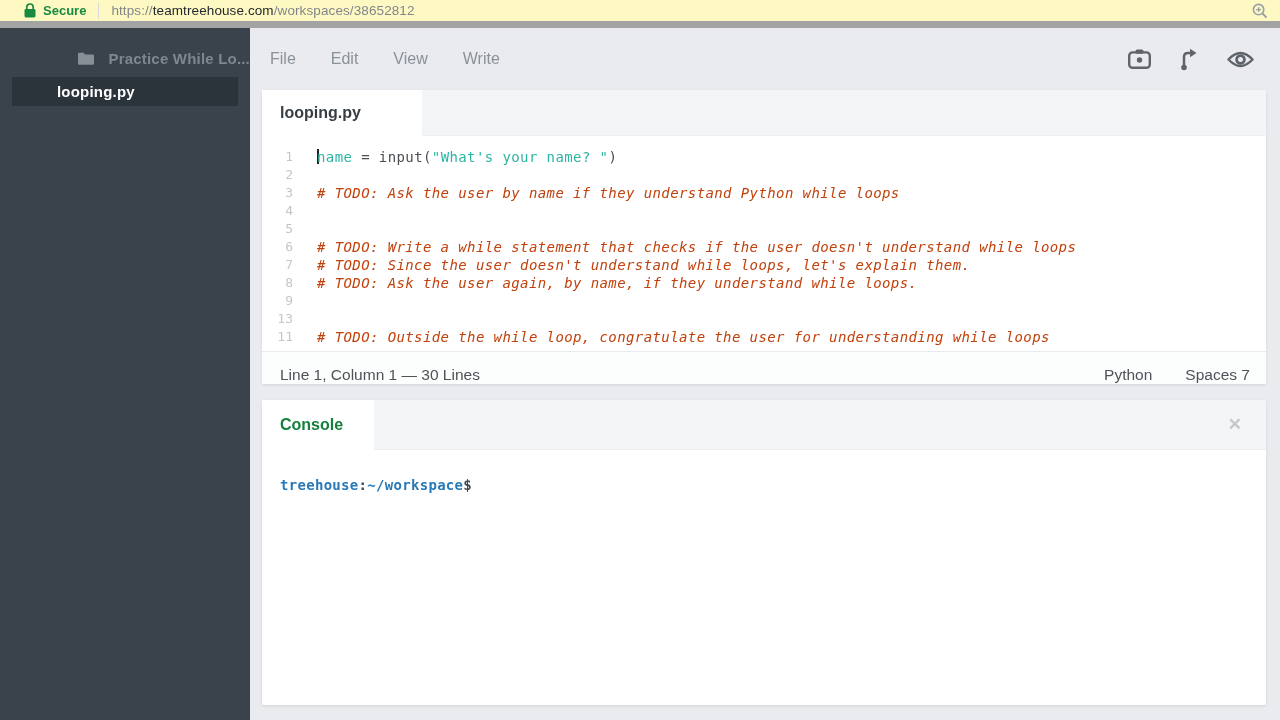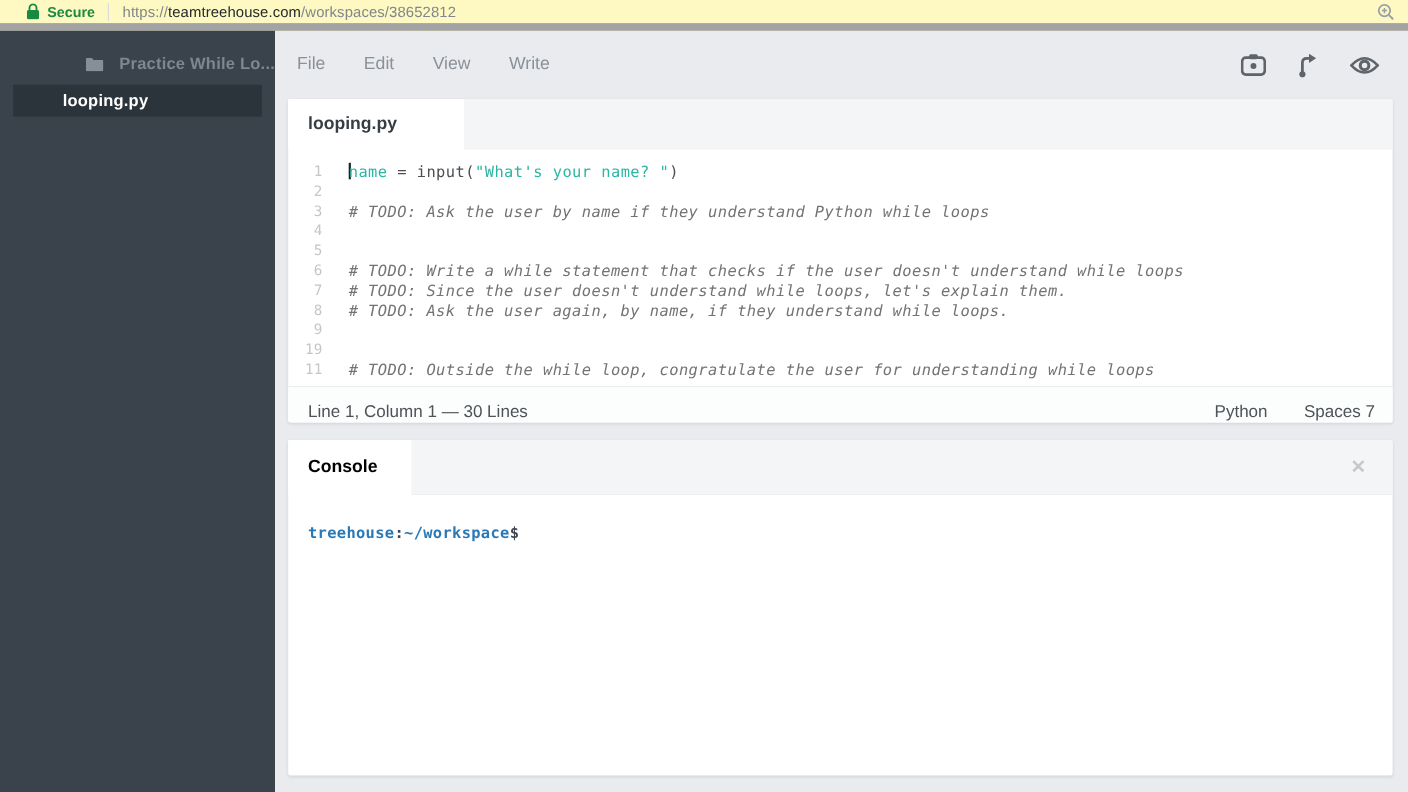--- a/index.html
+++ b/index.html
@@ -44,37 +44,37 @@
                 display:flex; align-items:center; padding-left:18px;
                 font-size:16px; font-weight:bold; color:#363d44; }
 
   .code-area { height:215px; padding-top:12px; overflow:hidden; }
   .code-line { display:flex; height:18px; line-height:18px;
                font-family:"DejaVu Sans Mono", monospace; font-size:14px; letter-spacing:.4px; }
   .ln { width:31px; flex:none; text-align:right; color:#c3c7cb; font-size:13px; letter-spacing:0; }
   .code-text { margin-left:24px; white-space:pre; }
   .tk-var, .tk-str { color:#2cb5a2; }
   .tk-plain { color:#4a4f55; }
-  .tk-comment { color:#737373; font-style:italic; }
+  .tk-comment { color:#c2410c; font-style:italic; }
   .caret { display:inline-block; width:2px; height:15px; background:#1e2226;
            vertical-align:-2px; margin-right:-2px; }
 
   .statusbar { height:33px; border-top:1px solid #e8eaec; background:#fcfdfd;
                border-radius:0 0 2px 2px; display:flex; align-items:flex-end;
                padding:0 16px 0 18px; font-size:15.5px; color:#4e5358; }
   .status-right { margin-left:auto; display:flex; gap:33px; }
 
   
   .console-panel { margin:16px 14px 0 12px; background:#fff; height:305px;
                    border-radius:2px; box-shadow:0 1px 3px rgba(0,0,0,.10); }
   .console-tabstrip { height:50px; background:#f4f5f6; border-bottom:1px solid #edeff1;
                       border-radius:2px 2px 0 0; display:flex; align-items:stretch; }
   .console-tab { width:112px; background:#fff; margin-bottom:-1px;
                  display:flex; align-items:center; padding-left:18px;
-                 font-size:16px; font-weight:bold; color:#000000; }
+                 font-size:16px; font-weight:bold; color:#15803d; }
   .console-close { margin-left:auto; align-self:center; margin-right:24px;
                    color:#c6c9cc; font-size:17px; font-weight:bold; line-height:1;
                    cursor:default; }
   .console-body { padding:27px 18px; font-family:"DejaVu Sans Mono", monospace;
                   font-size:14px; font-weight:bold; letter-spacing:.3px; }
   .prompt-user, .prompt-path { color:#2a79b7; }
   .prompt-colon, .prompt-dollar { color:#3f4650; }
 </style>
 </head>
 <body>
@@ -181,21 +181,21 @@
           </div>
           <div class="code-line">
             <span class="ln">8</span>
             <span class="code-text"><span class="tk-comment"># TODO: Ask the user again, by name, if they understand while loops.</span></span>
           </div>
           <div class="code-line">
             <span class="ln">9</span>
             <span class="code-text"></span>
           </div>
           <div class="code-line">
-            <span class="ln">19</span>
+            <span class="ln">13</span>
             <span class="code-text"></span>
           </div>
           <div class="code-line">
             <span class="ln">11</span>
             <span class="code-text"><span class="tk-comment"># TODO: Outside the while loop, congratulate the user for understanding while loops</span></span>
           </div>
         </div>
       <div class="statusbar">
         <span>Line 1, Column 1 — 30 Lines</span>
         <span class="status-right">

